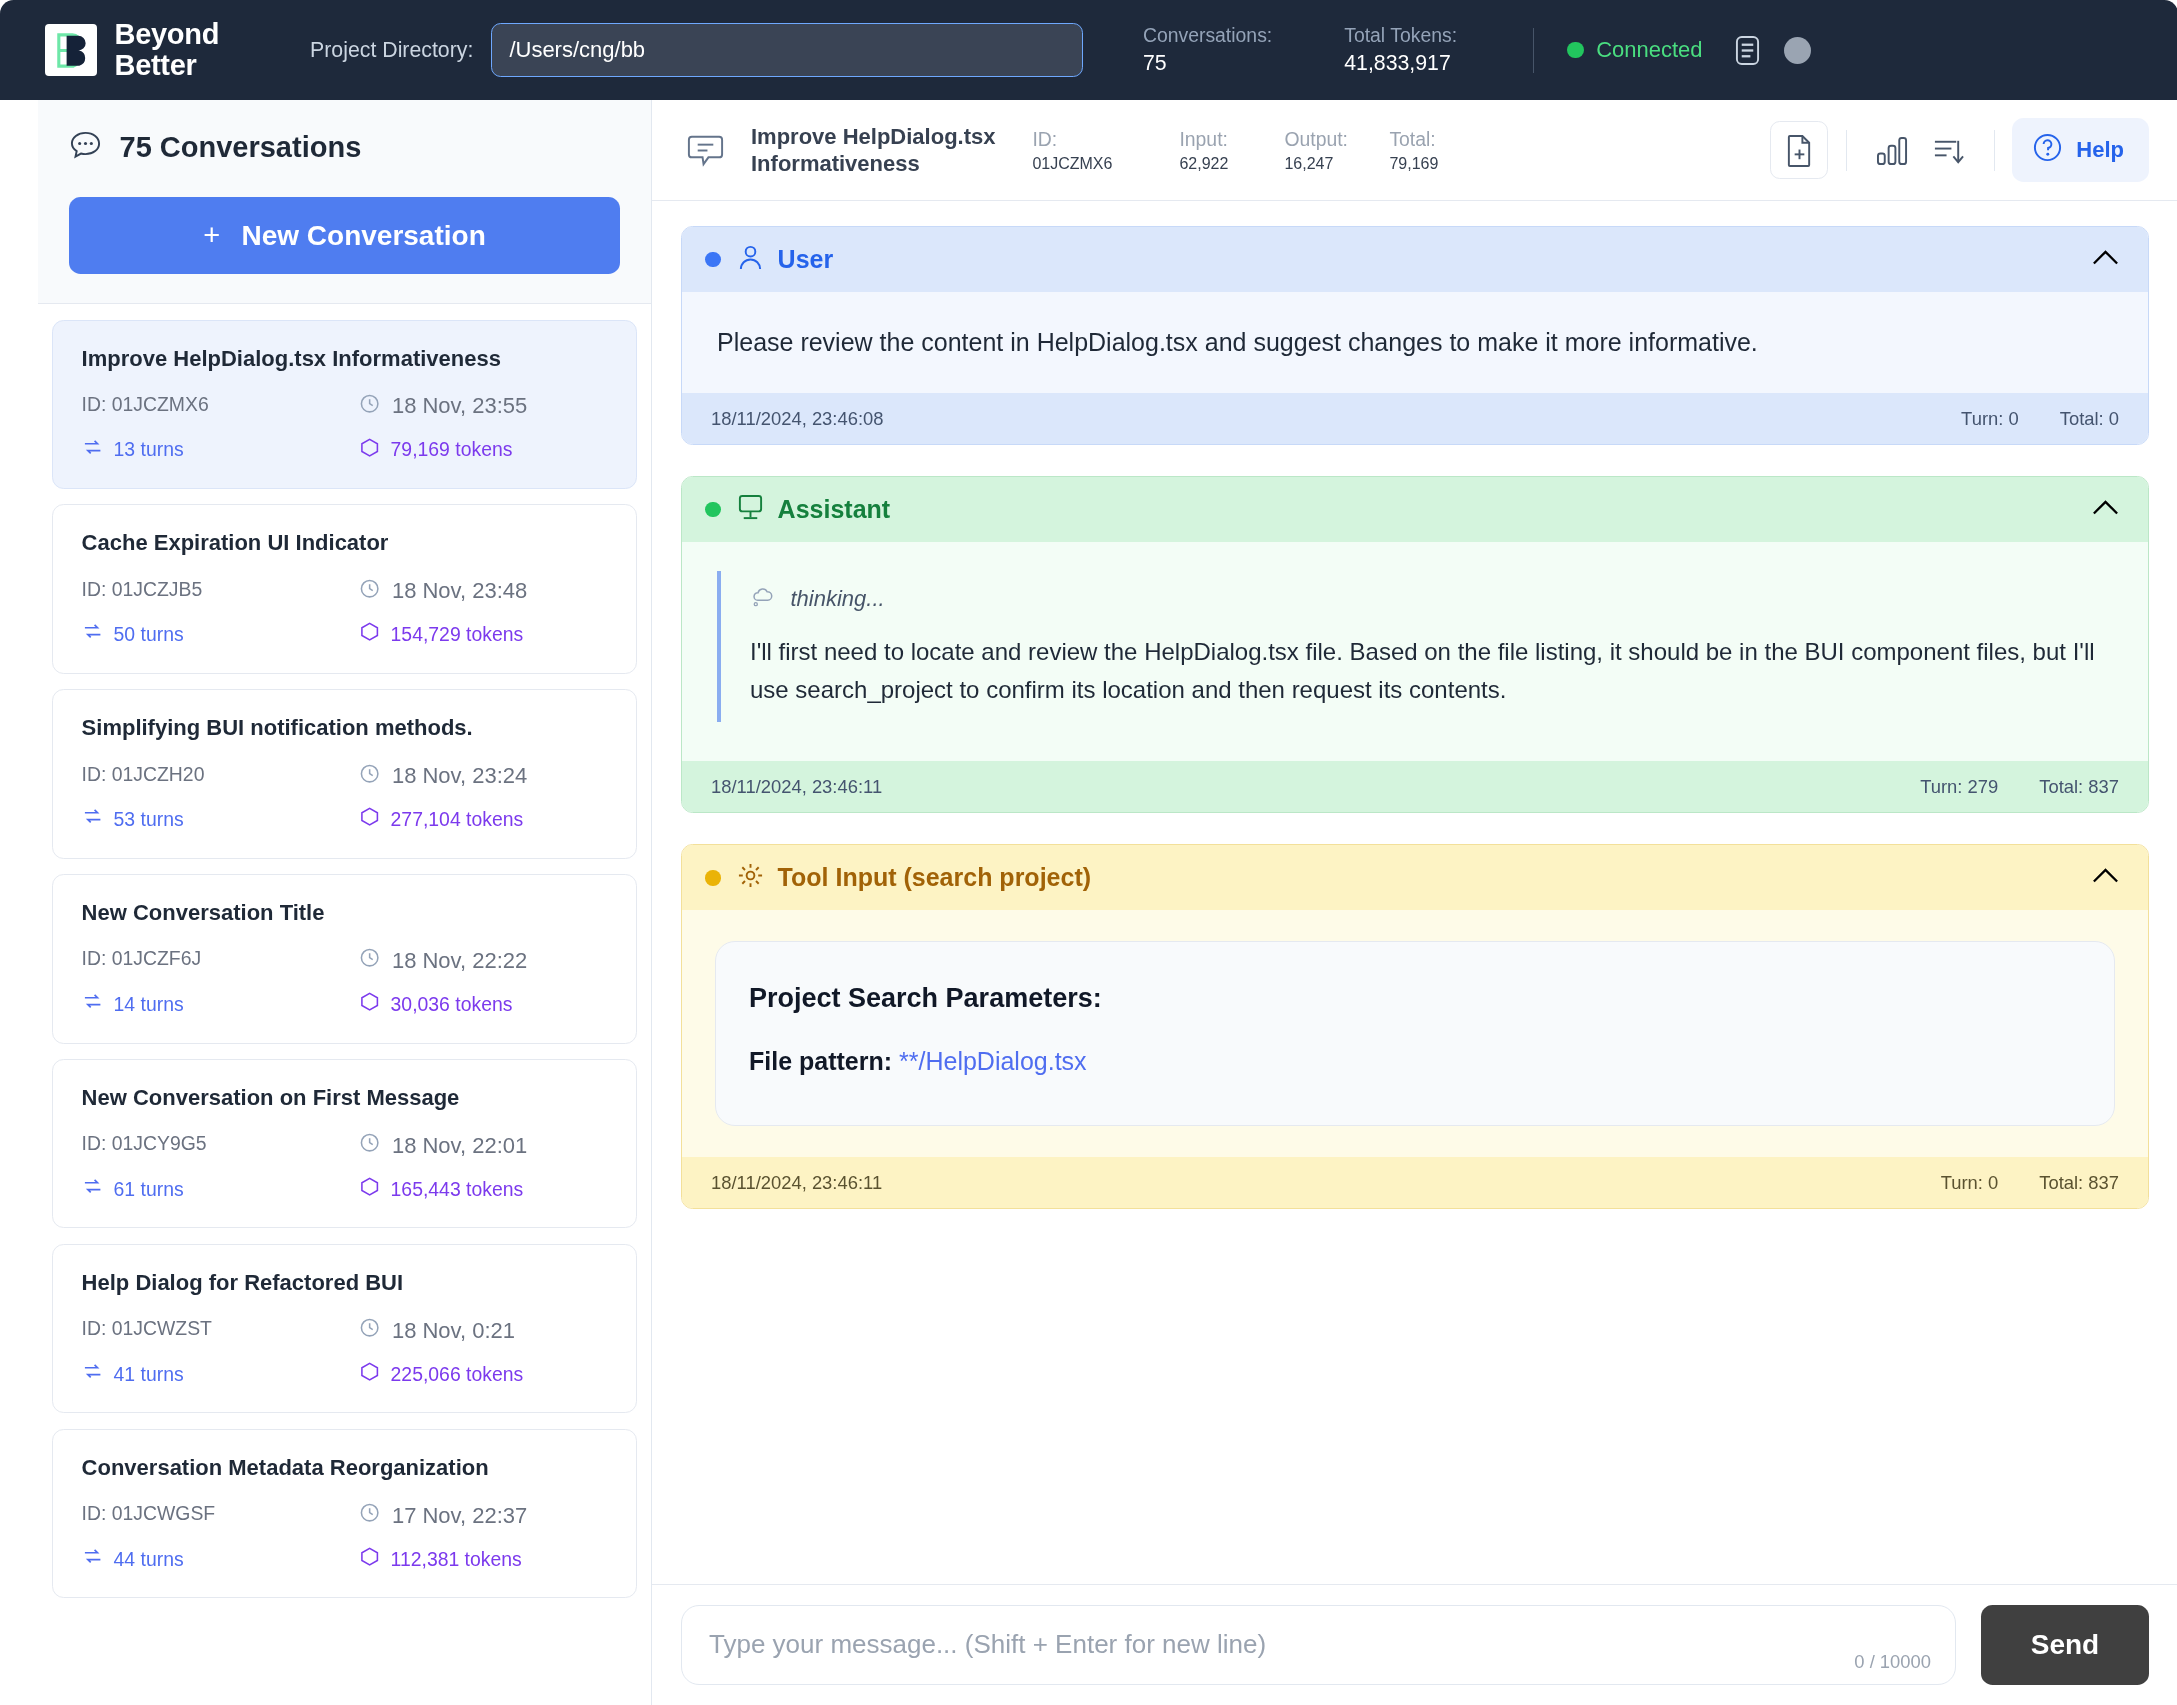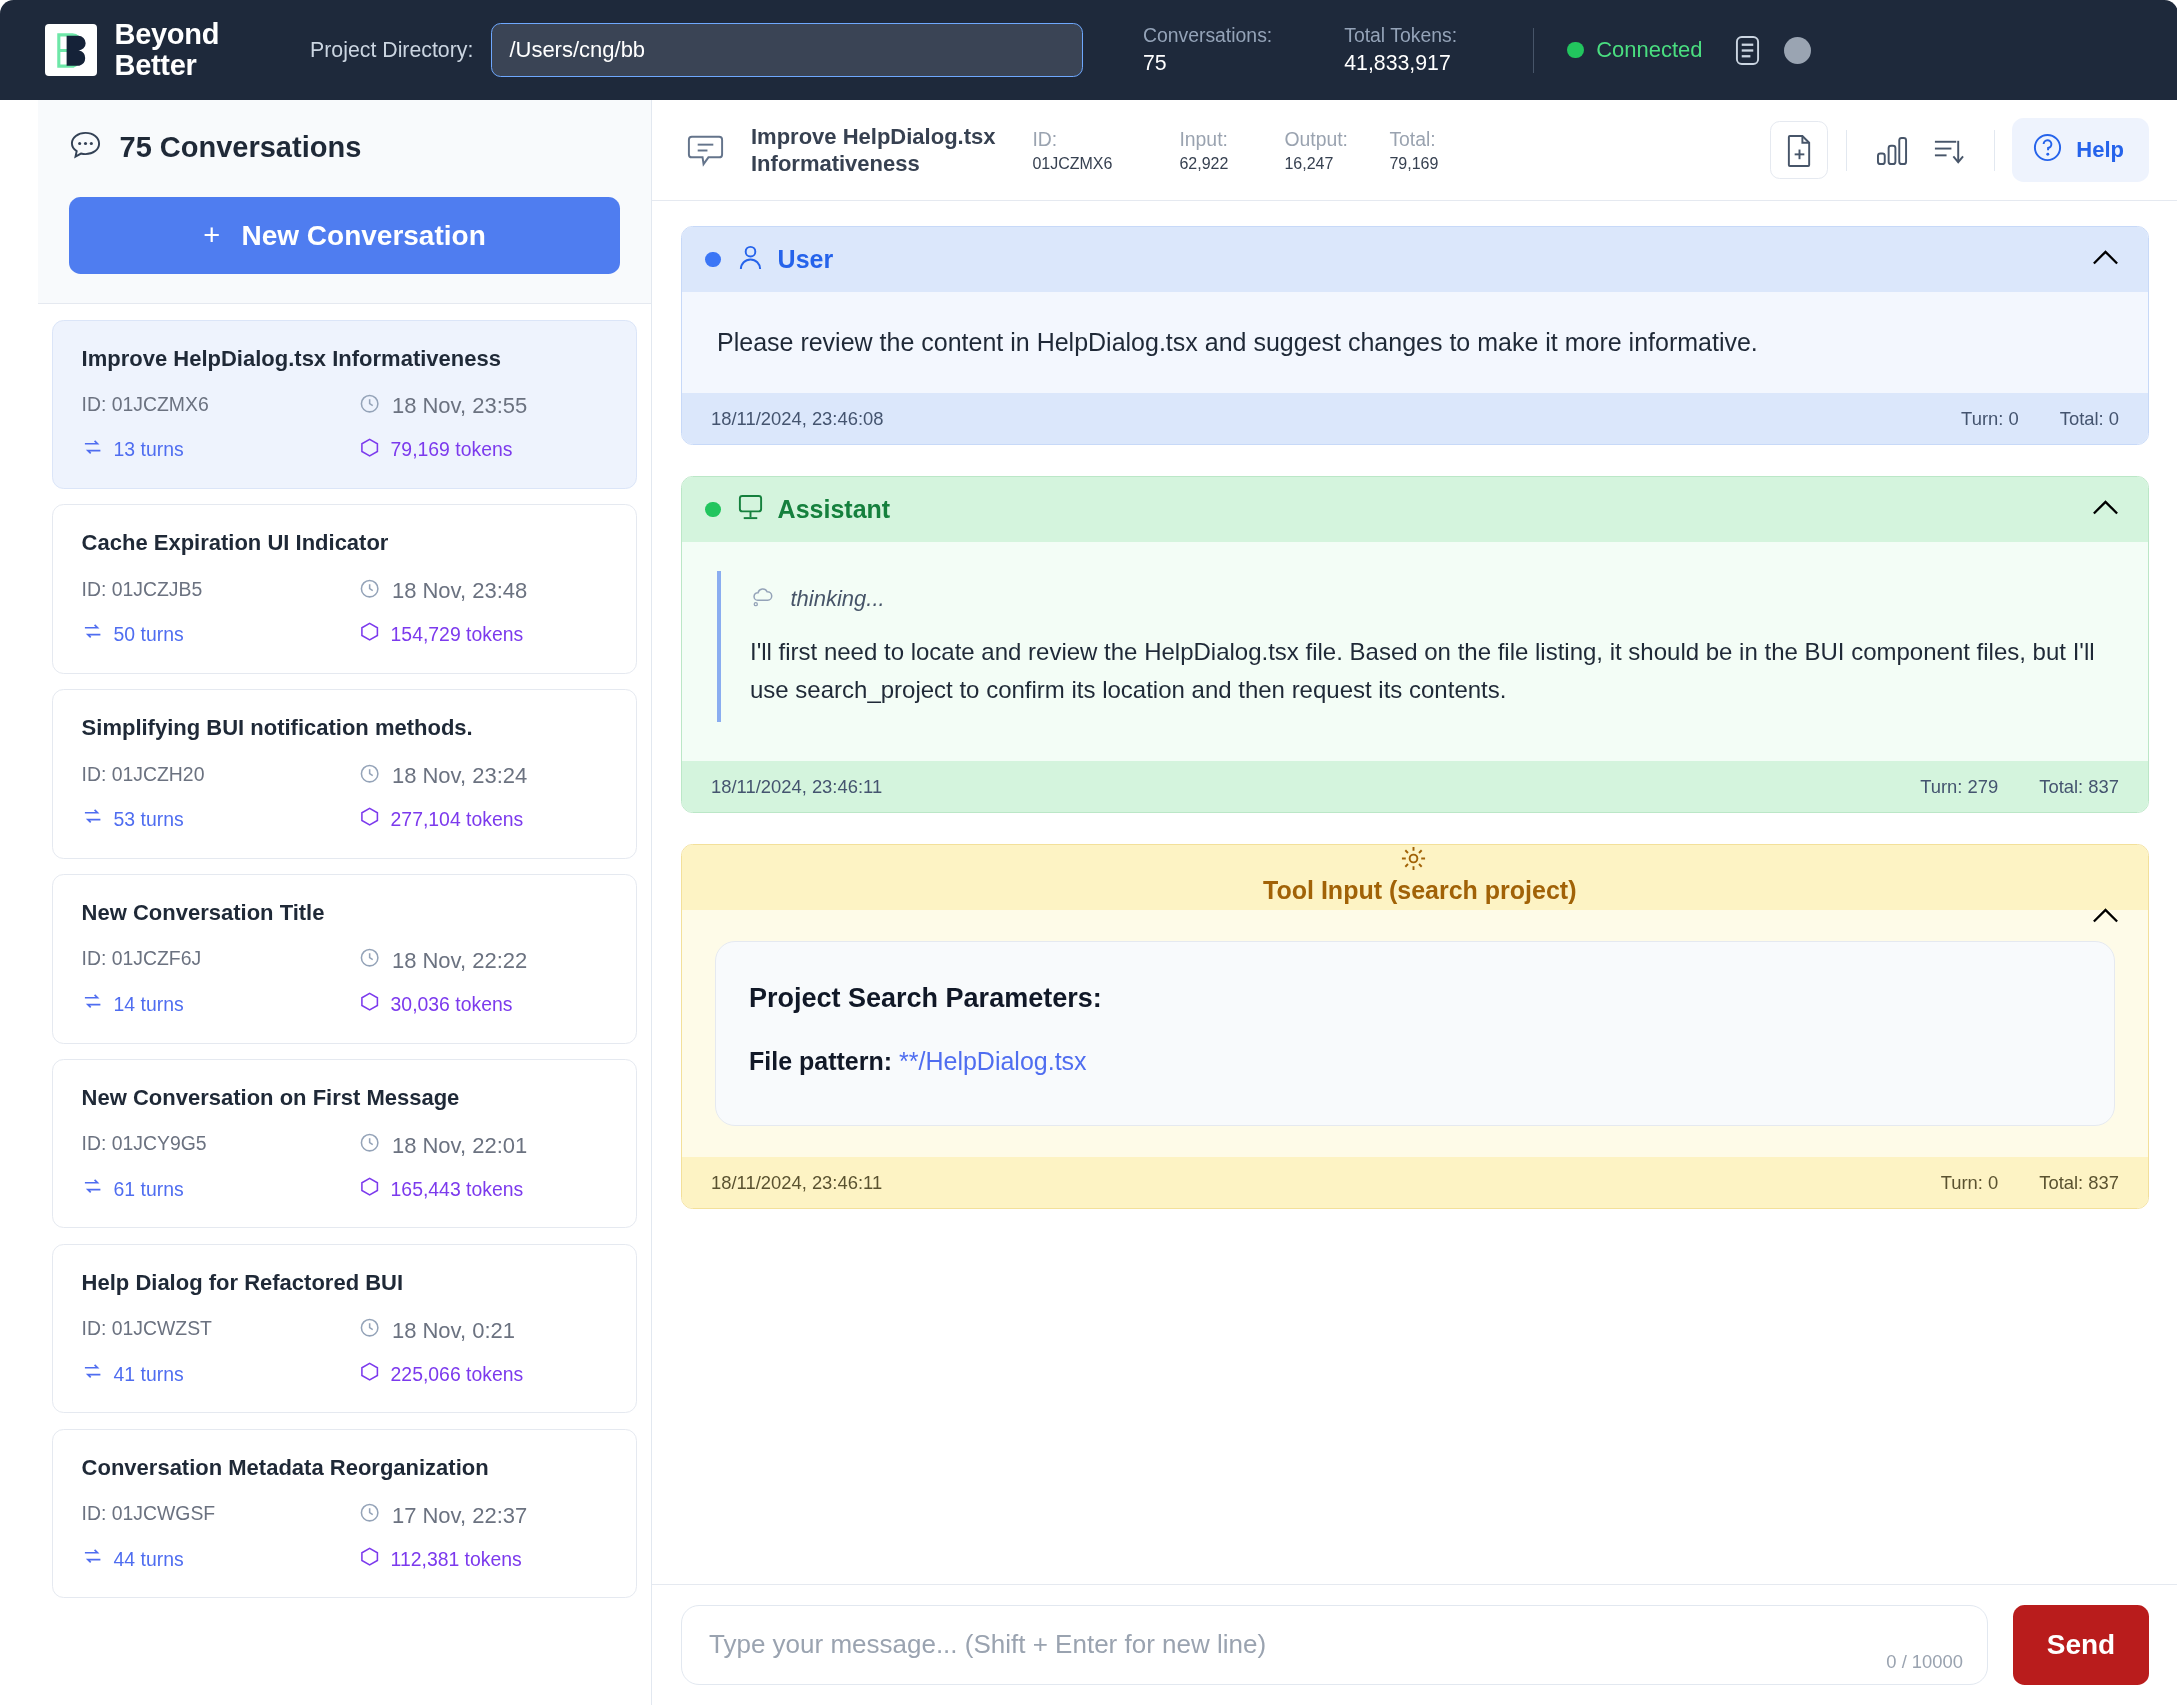--- a/index.html
+++ b/index.html
@@ -238,21 +238,21 @@
     padding: 13.6px 0 13.6px 29px;
   }
   .think-label {
     font-size: 22px; font-style: italic; color: #475569;
     display: flex; align-items: center; gap: 15.5px; margin-bottom: 19.4px;
   }
   .think-text { font-size: 24px; color: #1f2937; line-height: 1.58; }
 
   
   .msg.tool { border-color: #f3e09a; }
-  .msg.tool .msg-head { background: #fdf3c4; flex-direction: column; }
+  .msg.tool .msg-head { background: #fdf3c4; }
   .msg.tool .msg-dot { background: #eab308; }
   .msg.tool .msg-role { color: #a16207; }
   .msg.tool .msg-body { background: #fefbe8; padding: 31px 33px; }
   .msg.tool .msg-foot { background: #fdf3c4; color: #5a5230; }
   .tool-card {
     background: #f8fafc;
     border: 1px solid #e5e9f0;
     border-radius: 20px;
     padding: 41px 33px 49px 33px;
   }
@@ -279,22 +279,22 @@
     color: #111827;
     padding: 0 155px 0 27px;
     outline: none;
   }
   .msg-input::placeholder { color: #9aa3b0; }
   .char-count {
     position: absolute; right: 25px; bottom: 11.6px;
     font-size: 18.4px; color: #9aa3b0;
   }
   .send-btn {
-    width: 136px; height: 80px;
-    background: #b91c1c; border: none; border-radius: 11.6px;
+    width: 168px; height: 80px;
+    background: #404040; border: none; border-radius: 11.6px;
     color: #fff; font-size: 28px; font-weight: bold;
     font-family: "Liberation Sans", sans-serif;
     cursor: pointer;
   }
 </style>
 </head>
 <body>
 
 <div class="topbar">
   <div class="brand">

